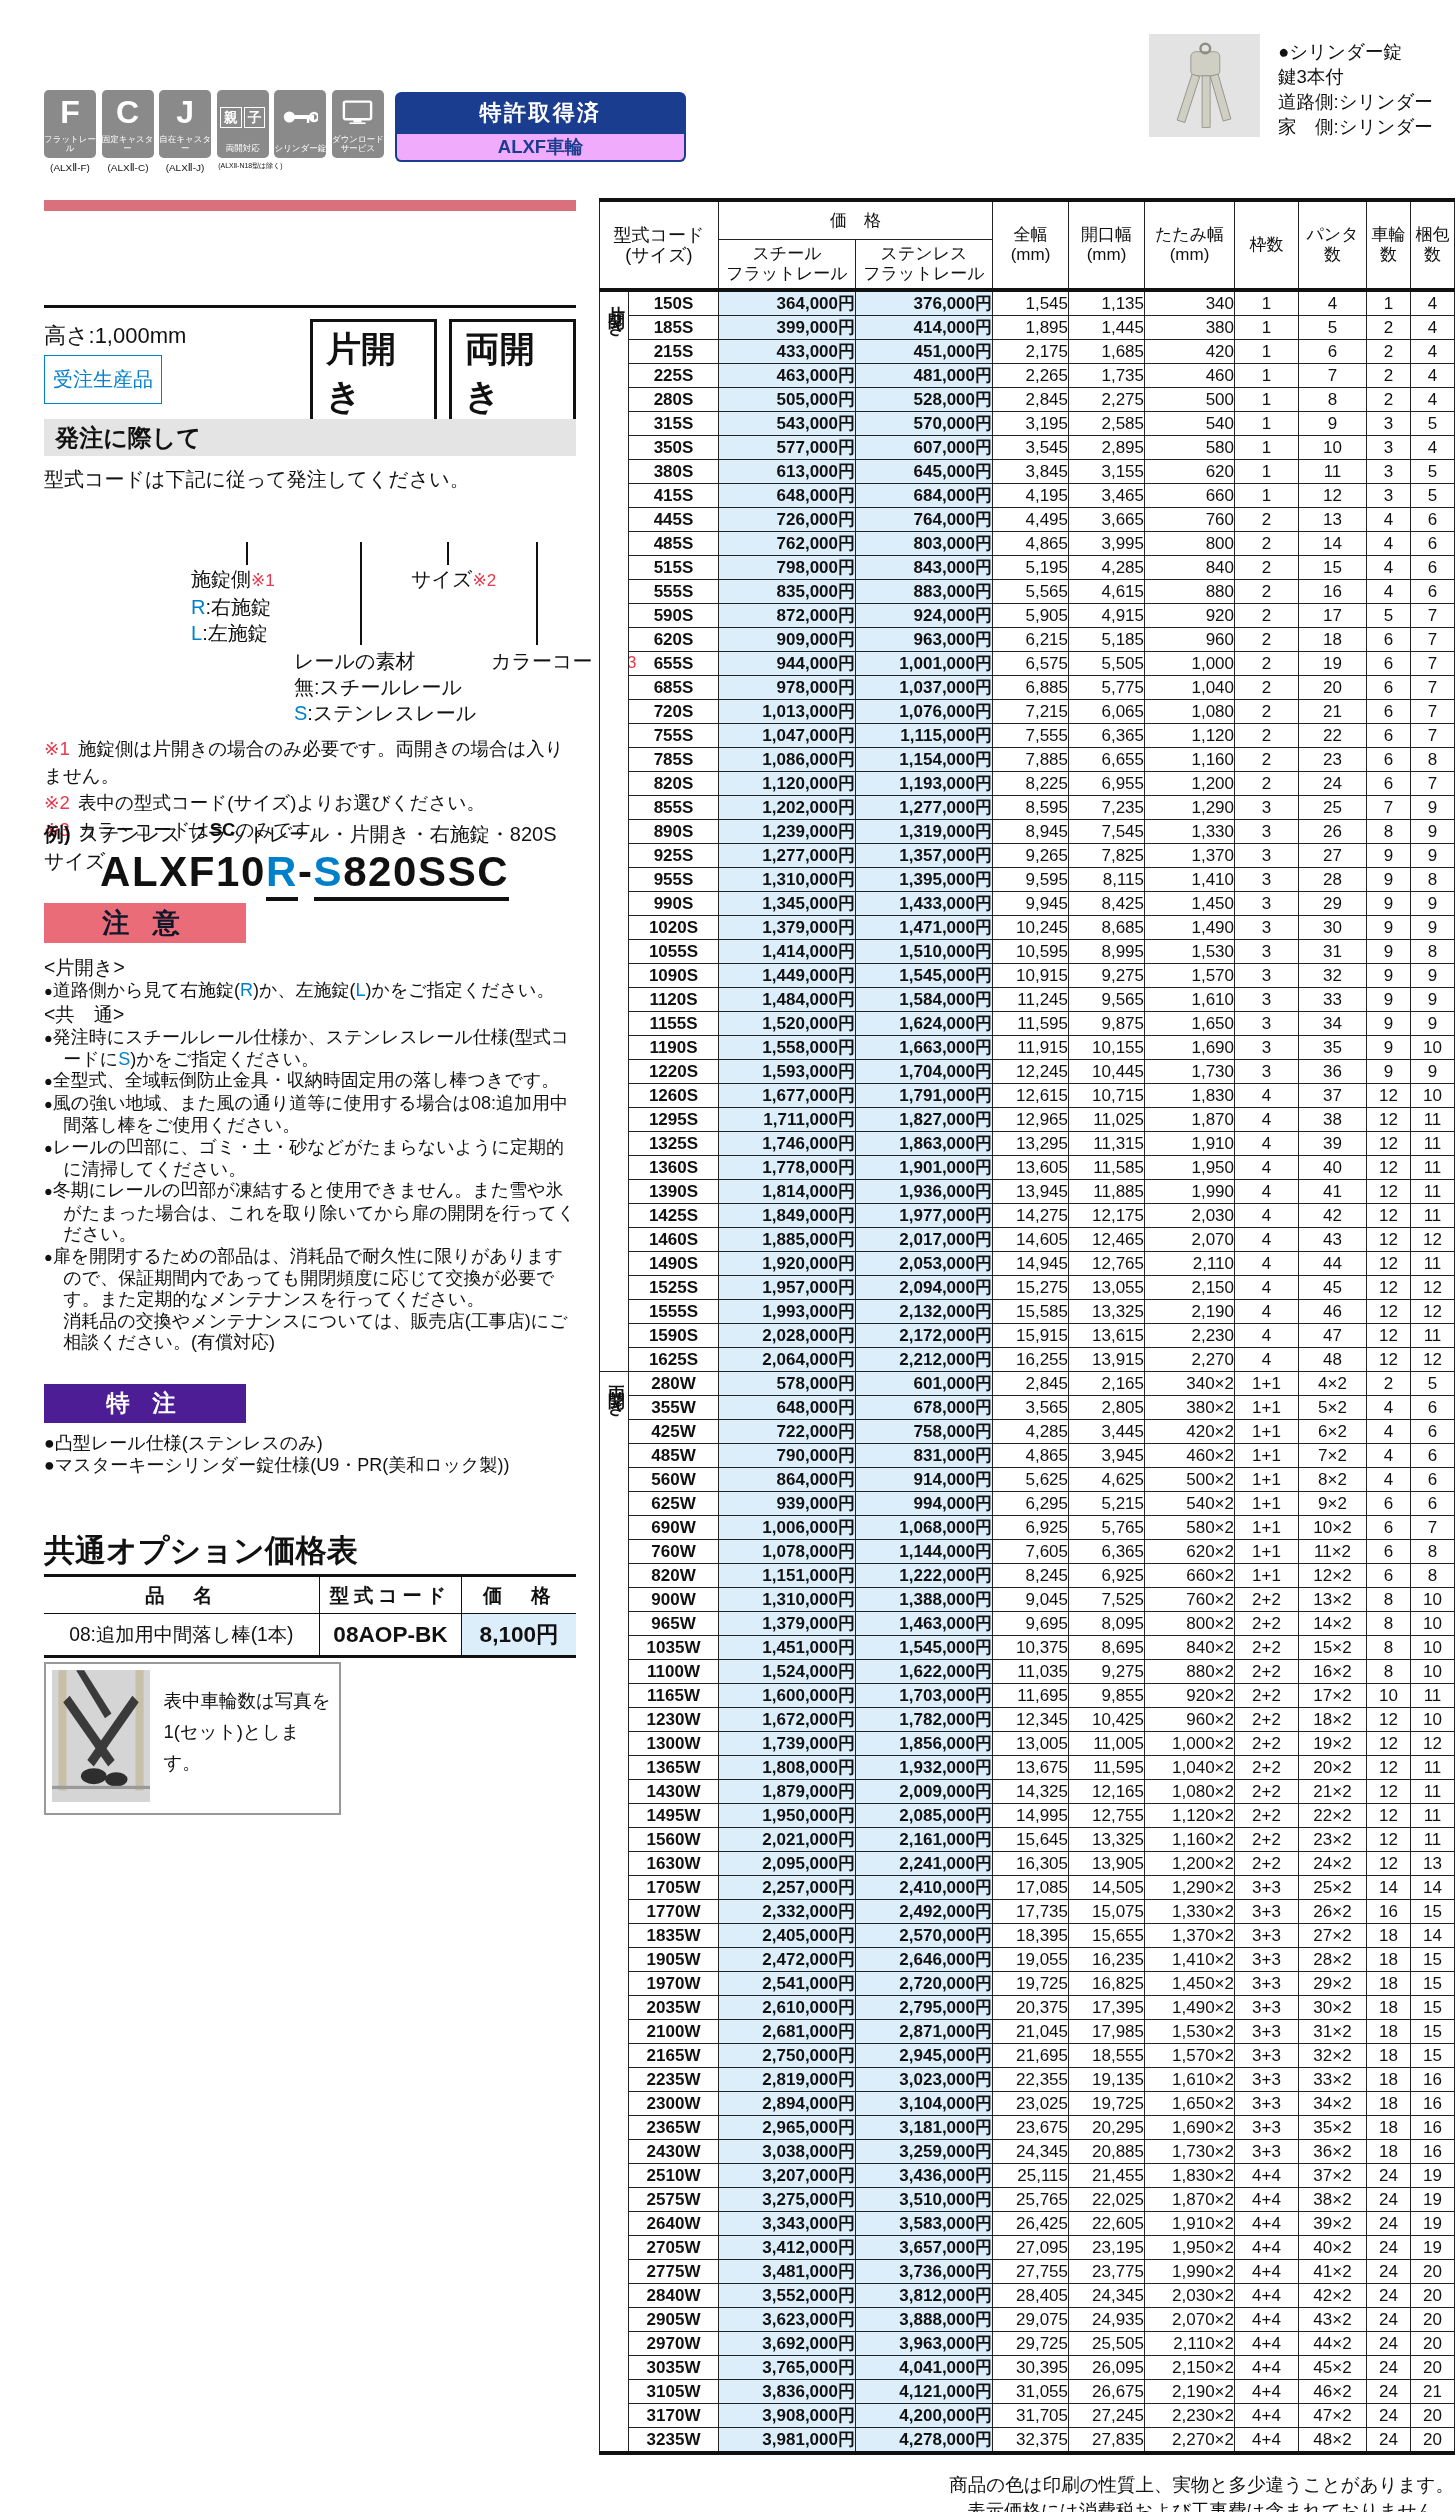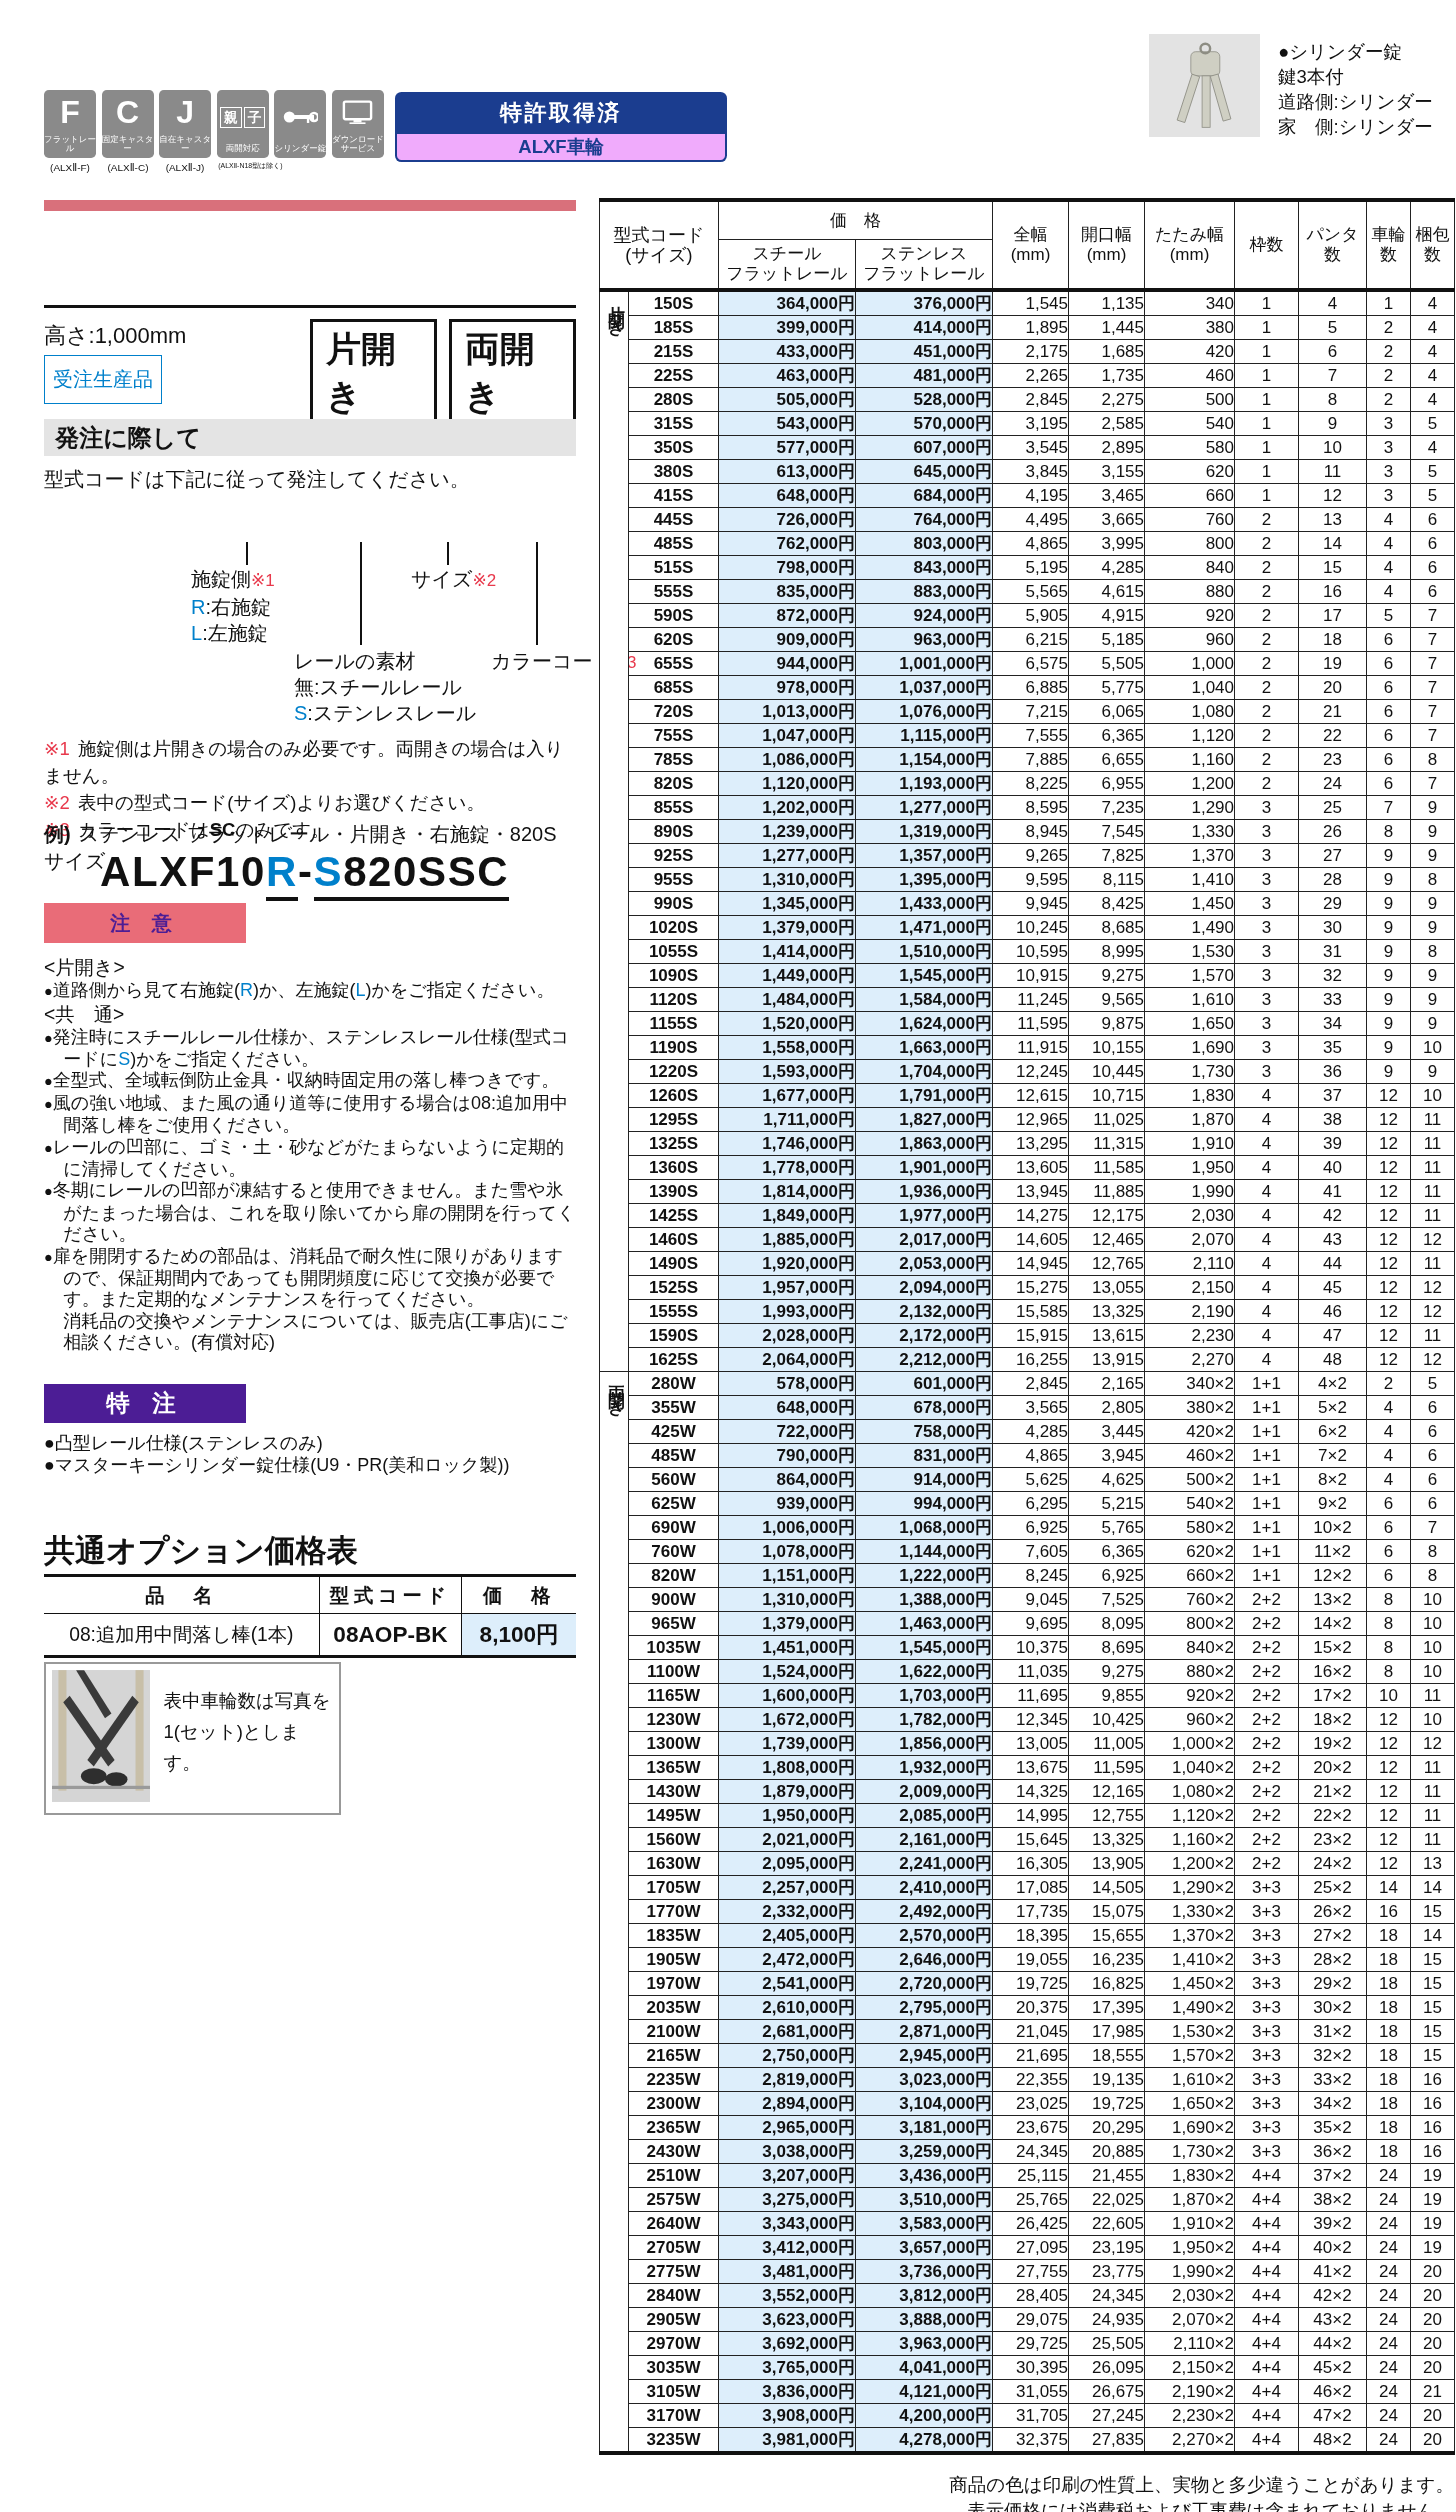--- a/index.html
+++ b/index.html
@@ -19,21 +19,21 @@
         overflow:hidden;}
   .tile .big{font-size:32px;font-weight:bold;line-height:35px;flex:1;display:flex;align-items:center;}
   .tile .cap{font-size:8.5px;line-height:9.7px;padding-bottom:4px;white-space:pre-line;text-align:center;}
   .tile .oyako{flex:1;display:flex;align-items:center;gap:2.4px;}
   .tile .oyako span{display:inline-block;width:19.3px;height:19.3px;border:1.6px solid #fff;
         font-size:13.7px;font-weight:bold;line-height:19.3px;text-align:center;}
   .subs-row{position:absolute;left:0;top:161px;width:347px;display:flex;gap:5.6px;}
   .subs-row div{width:52px;text-align:center;font-size:10.5px;transform:scale(.95);white-space:nowrap;}
   .subs-row .tiny{font-size:7.3px;}
 
-  .patent{position:absolute;left:351px;top:92px;width:332px;}
+  .patent{position:absolute;left:351px;top:92px;width:291px;}
   .patent .top{background:#1b3d8f;color:#fff;font-size:22px;font-weight:bold;text-align:center;
         line-height:42px;border-radius:6.4px 6.4px 0 0;letter-spacing:2.4px;}
   .patent .bot{background:#f0abfc;color:#1b3d8f;border:2.4px solid #1b3d8f;border-top:none;
         font-size:18.5px;font-weight:bold;text-align:center;line-height:26px;border-radius:0 0 6.4px 6.4px;}
 
   .pink-bar{position:absolute;left:0;top:200px;width:532px;height:11.3px;background:#d9707b;}
 
   .title{position:absolute;left:0;top:216px;display:flex;align-items:baseline;white-space:nowrap;}
   .title .brand{font-size:35px;font-weight:bold;}
   .title .model{font-size:68px;font-weight:bold;letter-spacing:0.8px;}
@@ -58,21 +58,21 @@
   .dlabel .ref{font-size:17px;}
 
   .notes{position:absolute;left:0;top:735px;font-size:18.5px;line-height:27px;}
   .notes .mark{display:inline-block;width:34px;}
 
   .example-line{position:absolute;left:0;top:821px;font-size:20px;}
   .example-line .exl{font-weight:bold;margin-right:8px;}
   .example-code{position:absolute;left:56px;top:848px;font-size:42px;font-weight:bold;letter-spacing:1.6px;}
 
   .caution-badge{position:absolute;left:0;top:903px;width:202px;height:40px;background:#e96c78;
-        color:#4c1d95;font-size:20px;font-weight:bold;line-height:40px;text-align:center;letter-spacing:8px;}
+        color:#0f172a;font-size:27px;font-weight:bold;line-height:40px;text-align:center;letter-spacing:8px;}
   .caution-body{position:absolute;left:0;top:955px;width:532px;font-size:18px;line-height:21.4px;}
   .c-head{font-size:19.3px;margin:1.6px 0;}
   .c-item{padding-left:19.3px;text-indent:-19.3px;white-space:pre-line;}
   .blt{font-size:14.5px;}
 
   .custom-badge{position:absolute;left:0;top:1384px;width:202px;height:39px;background:#4c1d95;
         color:#fff;font-size:23.4px;font-weight:bold;line-height:39px;text-align:center;letter-spacing:8px;}
   .custom-body{position:absolute;left:0;top:1432px;width:532px;font-size:18px;line-height:22px;}
   .custom-body div{padding-left:19.3px;text-indent:-19.3px;}
 

